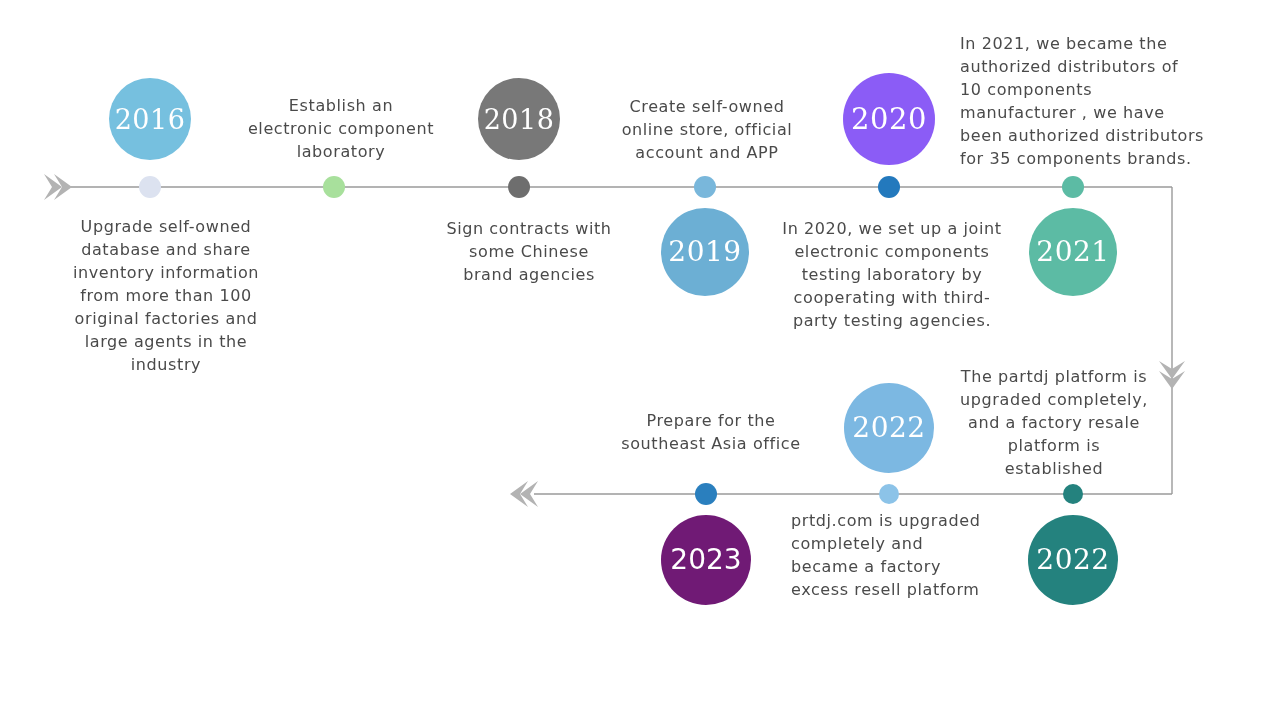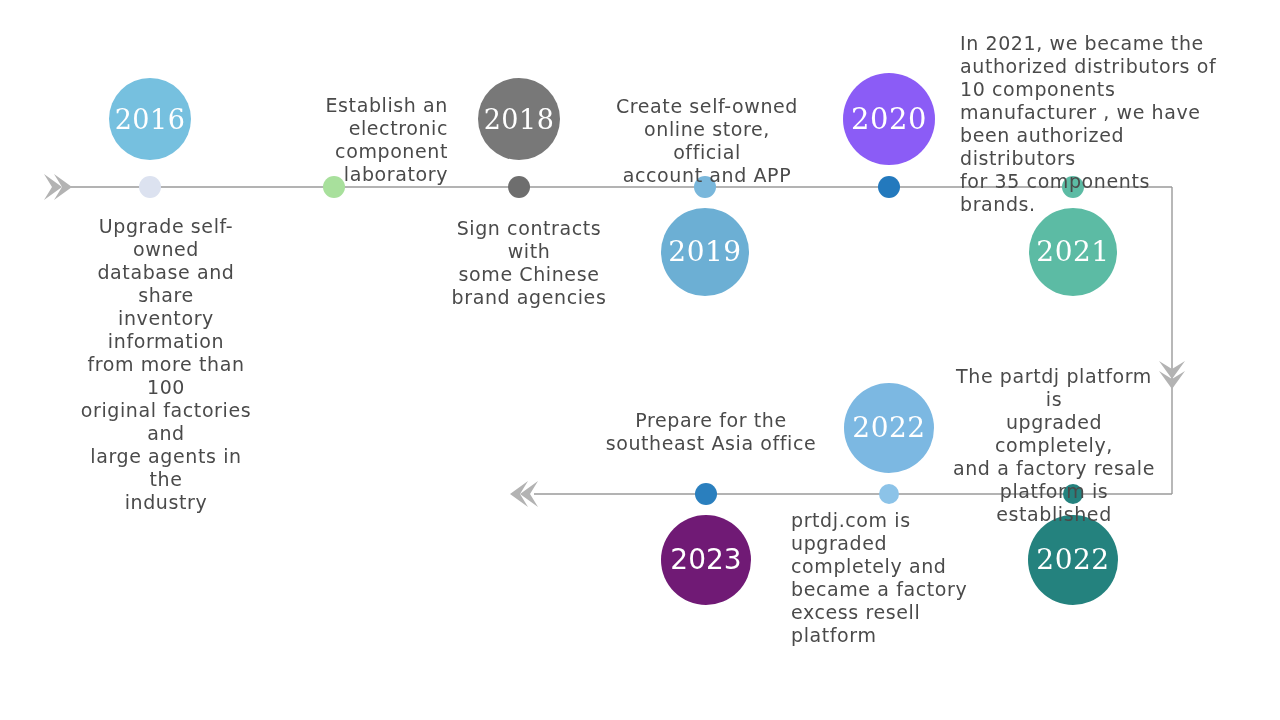--- a/index.html
+++ b/index.html
@@ -52,21 +52,21 @@
   
   .node-dot {
     position: absolute;
     border-radius: 50%;
   }
 
   
   .tl-text {
     position: absolute;
     color: #4a4a4a;
-    font-size: 19px;
+    font-size: 16px;
     line-height: 23px;
     font-family: "DejaVu Sans", sans-serif;
     letter-spacing: 0.6px;
     white-space: pre-line;
   }
   .tl-text.center { text-align: center; }
   .tl-text.left   { text-align: left; }
 </style>
 </head>
 <body>
@@ -101,38 +101,43 @@
   <div class="node-dot" style="left:139px; top:176px; width:22px; height:22px; background:#dce2f0;"></div>
   <div class="tl-text center" style="left:72px; top:215px; width:188px;">Upgrade self-owned
 database and share
 inventory  information
 from more than  100
 original factories and
 large agents in the
 industry</div>
 
   <div class="node-dot" style="left:323px; top:176px; width:22px; height:22px; background:#a8e09c;"></div>
-  <div class="tl-text center" style="left:252px; top:94px; width:196px;text-align:right;">Establish an
+  <div class="tl-text center" style="left:243px; top:94px; width:196px;">Establish an
 electronic component
 laboratory</div>
 
   <div class="year-circle" style="left:478px; top:78px; width:82px; height:82px; background:#787878; font-size:27px;">2018</div>
   <div class="node-dot" style="left:508px; top:176px; width:22px; height:22px; background:#6e6e6e;"></div>
   <div class="tl-text center" style="left:434px; top:217px; width:190px;">Sign contracts with
 some Chinese
 brand agencies</div>
 
   <div class="year-circle" style="left:661px; top:208px; width:88px; height:88px; background:#6cafd4; font-size:28px;">2019</div>
   <div class="node-dot" style="left:694px; top:176px; width:22px; height:22px; background:#79b7db;"></div>
   <div class="tl-text center" style="left:612px; top:95px; width:190px;">Create self-owned
 online store, official
 account and APP</div>
 
   <div class="year-circle" style="left:843px; top:73px; width:92px; height:92px; background:#8b5cf6; font-size:29px;">2020</div>
   <div class="node-dot" style="left:878px; top:176px; width:22px; height:22px; background:#2379bd;"></div>
+  <div class="tl-text center" style="left:778px; top:217px; width:228px;">In 2020, we set up a joint
+electronic components
+testing laboratory by
+cooperating with third-
+party testing agencies.</div>
 
   <div class="year-circle" style="left:1029px; top:208px; width:88px; height:88px; background:#5cbba4; font-size:28px;">2021</div>
   <div class="node-dot" style="left:1062px; top:176px; width:22px; height:22px; background:#5cbba4;"></div>
   <div class="tl-text left" style="left:960px; top:32px; width:262px;">In 2021, we became the
 authorized distributors of
 10 components
 manufacturer , we have
 been authorized distributors
 for 35 components  brands.</div>
 

